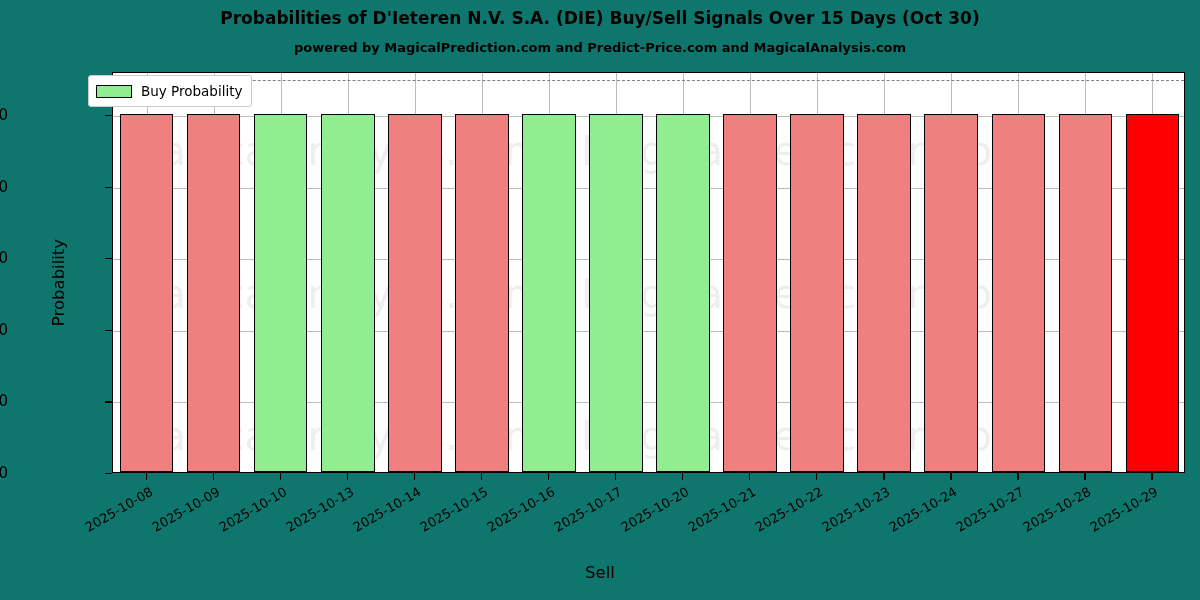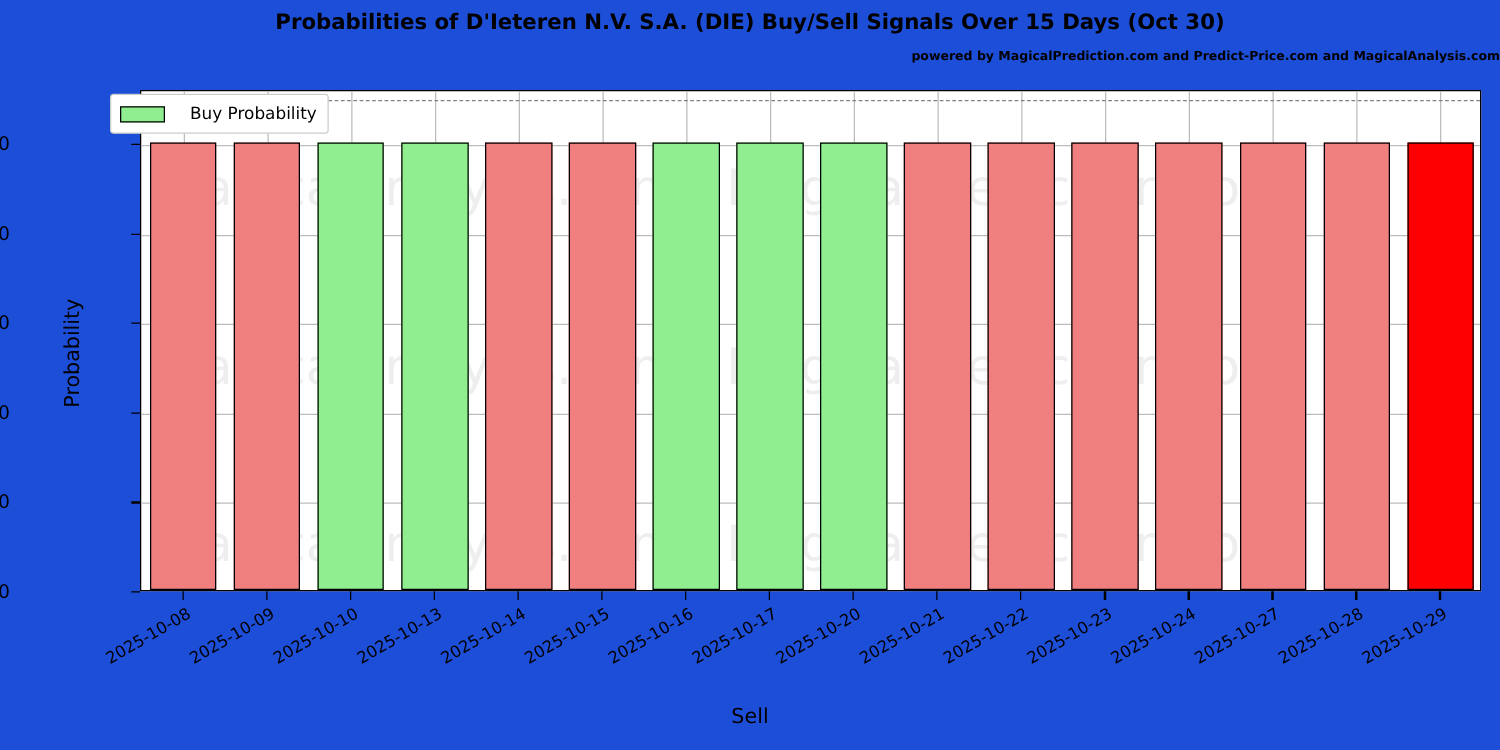--- a/index.html
+++ b/index.html
@@ -13,40 +13,40 @@
     font-family: "DejaVu Sans", sans-serif;
     overflow: hidden;
     position: relative;
   }
 
   #figure {
     position: absolute;
     left: 0; top: 0;
     width: 1200px;
     height: 600px;
-    background: #1d4ed8;
+    background: #0f766e;
   }
 
   
   #chart-title {
     position: absolute;
     left: 0; top: 8px;
     width: 1200px;
     text-align: center;
     font-size: 17px;
     font-weight: bold;
     color: #000000;
     letter-spacing: 0px;
   }
   #chart-subtitle {
     position: absolute;
     left: 0; top: 40px;
     width: 1200px;
-    text-align: right;
-    font-size: 10px;
+    text-align: center;
+    font-size: 13px;
     font-weight: bold;
     color: #000000;
   }
 
   
   #plot-area {
     position: absolute;
     left: 112px;
     top: 72px;
     width: 1073px;
@@ -183,21 +183,20 @@
     width: 36px;
     height: 13px;
     border: 1.2px solid #000000;
     box-sizing: border-box;
     margin-right: 9px;
   }
   .legend-text {
     font-size: 13.5px;
     color: #000000;
     white-space: nowrap;
-    margin-left: 11px;
   }
 
   
   #today-annotation {
     position: absolute;
     left: 1044px;
     top: 76px;
     background: #ffff00;
     border: 1.3px solid #000000;
     padding: 3px 8px 4px 8px;

